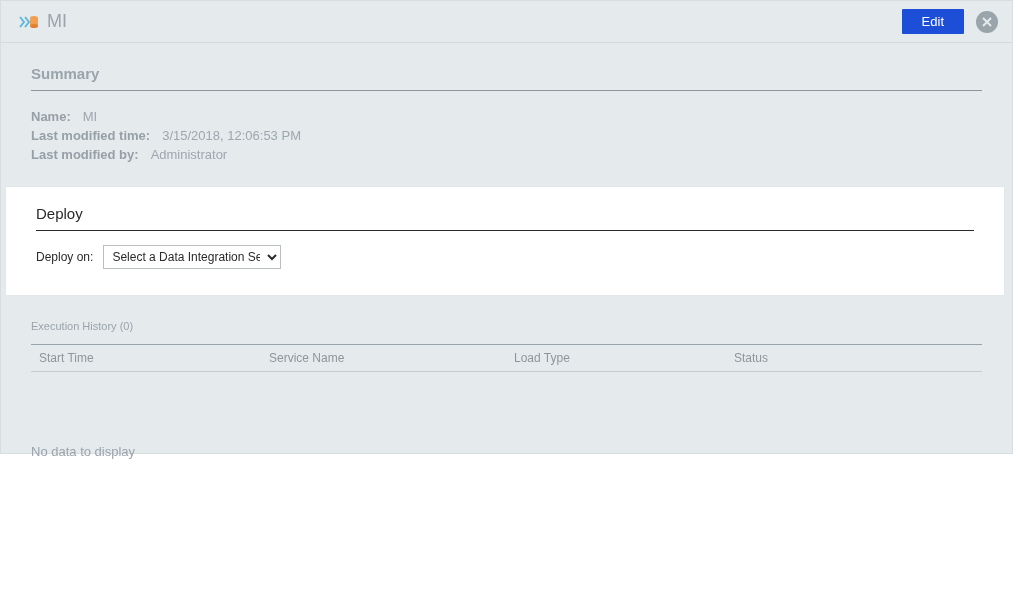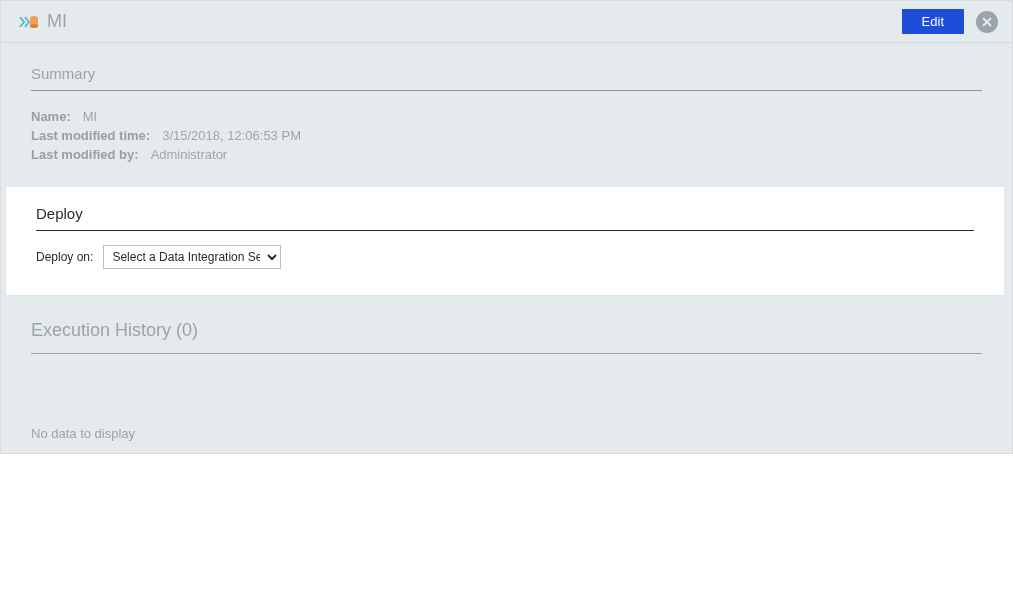--- a/index.html
+++ b/index.html
@@ -69,21 +69,21 @@
     }
     .content-area {
       padding: 0;
     }
     .summary-section {
       padding: 22px 30px 18px 30px;
     }
     .section-heading {
       font-size: 15px;
       color: #9aa4ab;
-      font-weight: 400;
+      font-weight: 700;
       padding-bottom: 8px;
       border-bottom: 1px solid #8e969c;
       margin-bottom: 18px;
     }
     .summary-row {
       display: flex;
       gap: 12px;
       margin-bottom: 4px;
       font-size: 13px;
       color: #9aa4ab;
@@ -122,21 +122,21 @@
       border: 1px solid #b8bec2;
       background: #ffffff;
       width: 178px;
       cursor: pointer;
       color: #2a2a2a;
     }
     .history-section {
       padding: 22px 30px 18px 30px;
     }
     .history-heading {
-      font-size: 18px;
+      font-size: 11px;
       color: #9aa4ab;
       font-weight: 400;
       padding-bottom: 6px;
       margin-bottom: 6px;
     }
     .history-table {
       width: 100%;
       border-top: 1px solid #9aa4ab;
     }
     .history-header-row {
@@ -212,18 +212,24 @@
         <span>Deploy on:</span>
         <select class="deploy-select">
           <option>Select a Data Integration Ser</option>
         </select>
       </div>
     </div>
 
     <div class="history-section">
       <div class="history-heading">Execution History (0)</div>
       <div class="history-table">
+        <div class="history-header-row">
+          <div class="col-start">Start Time</div>
+          <div class="col-service">Service Name</div>
+          <div class="col-load">Load Type</div>
+          <div class="col-status">Status</div>
+        </div>
         <div class="no-data">No data to display</div>
       </div>
     </div>
 
   </div>
 </div>
 
 </body></html>

